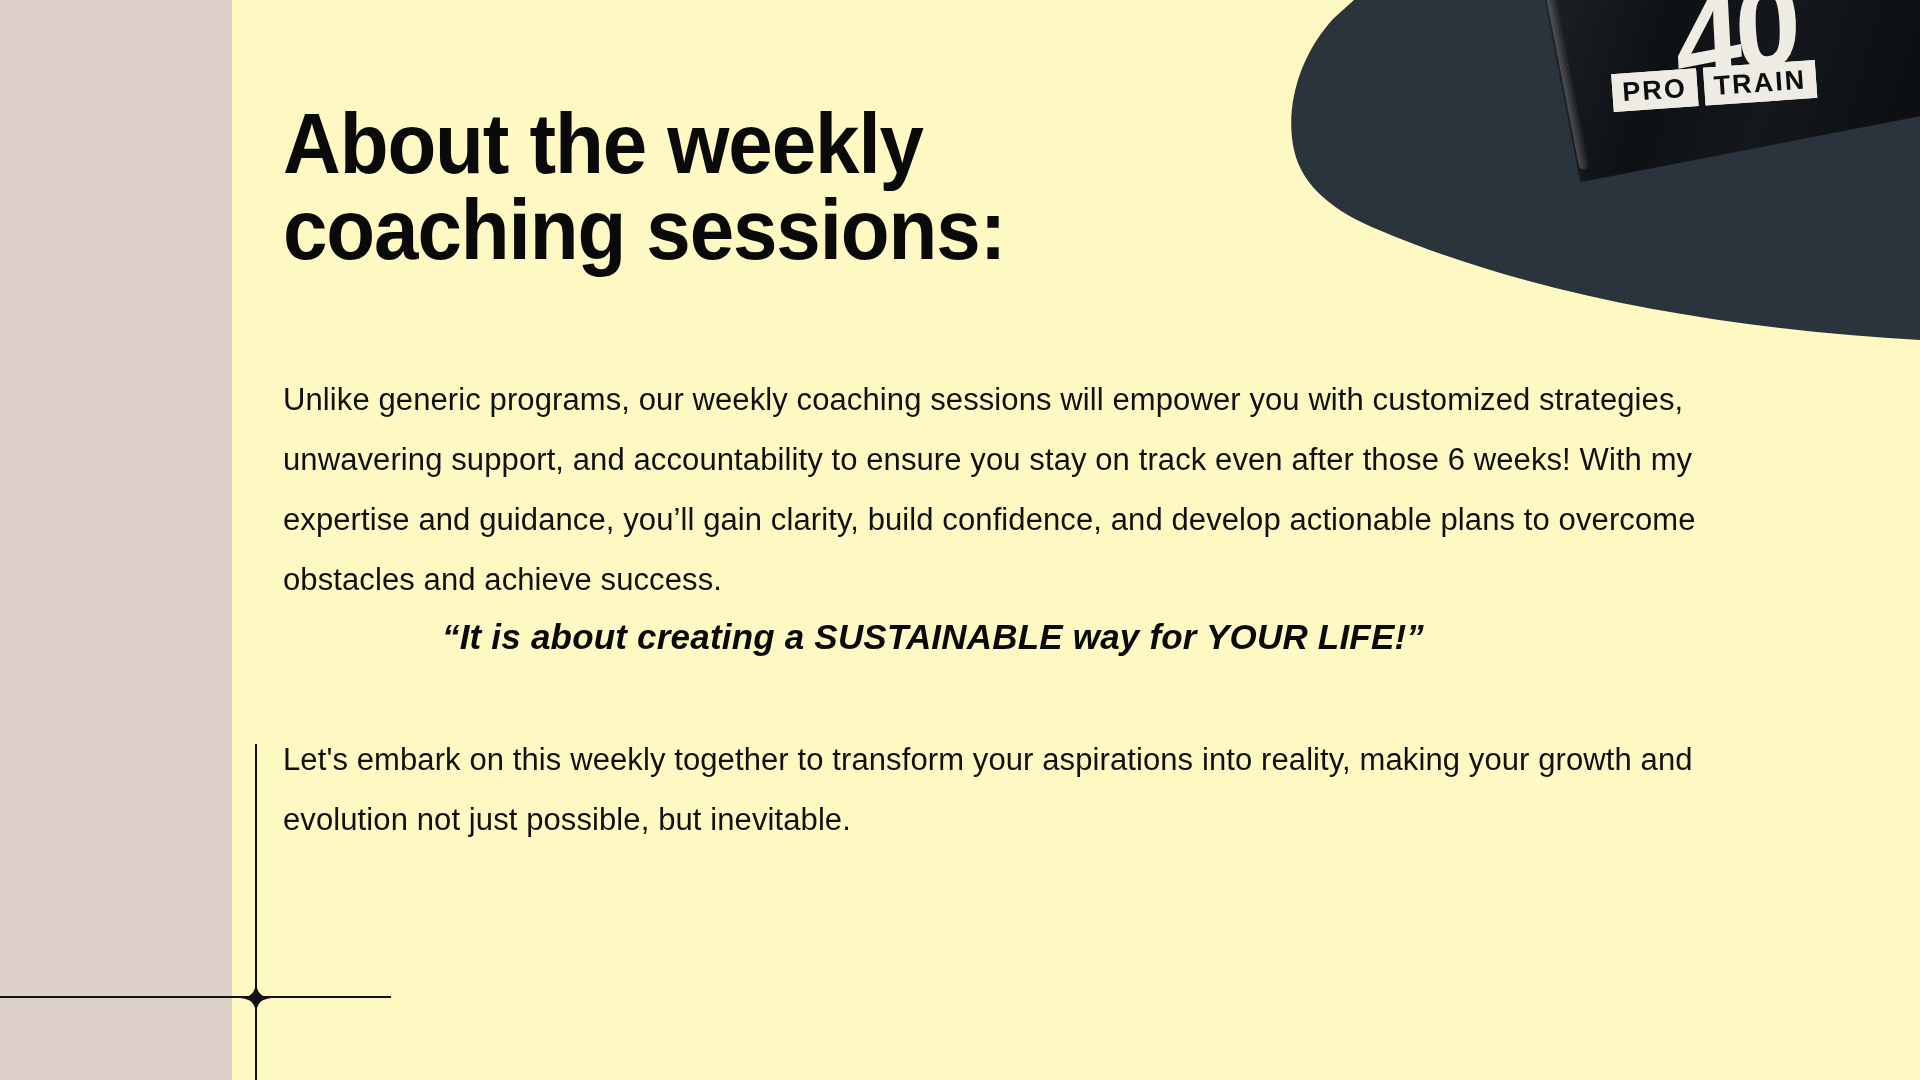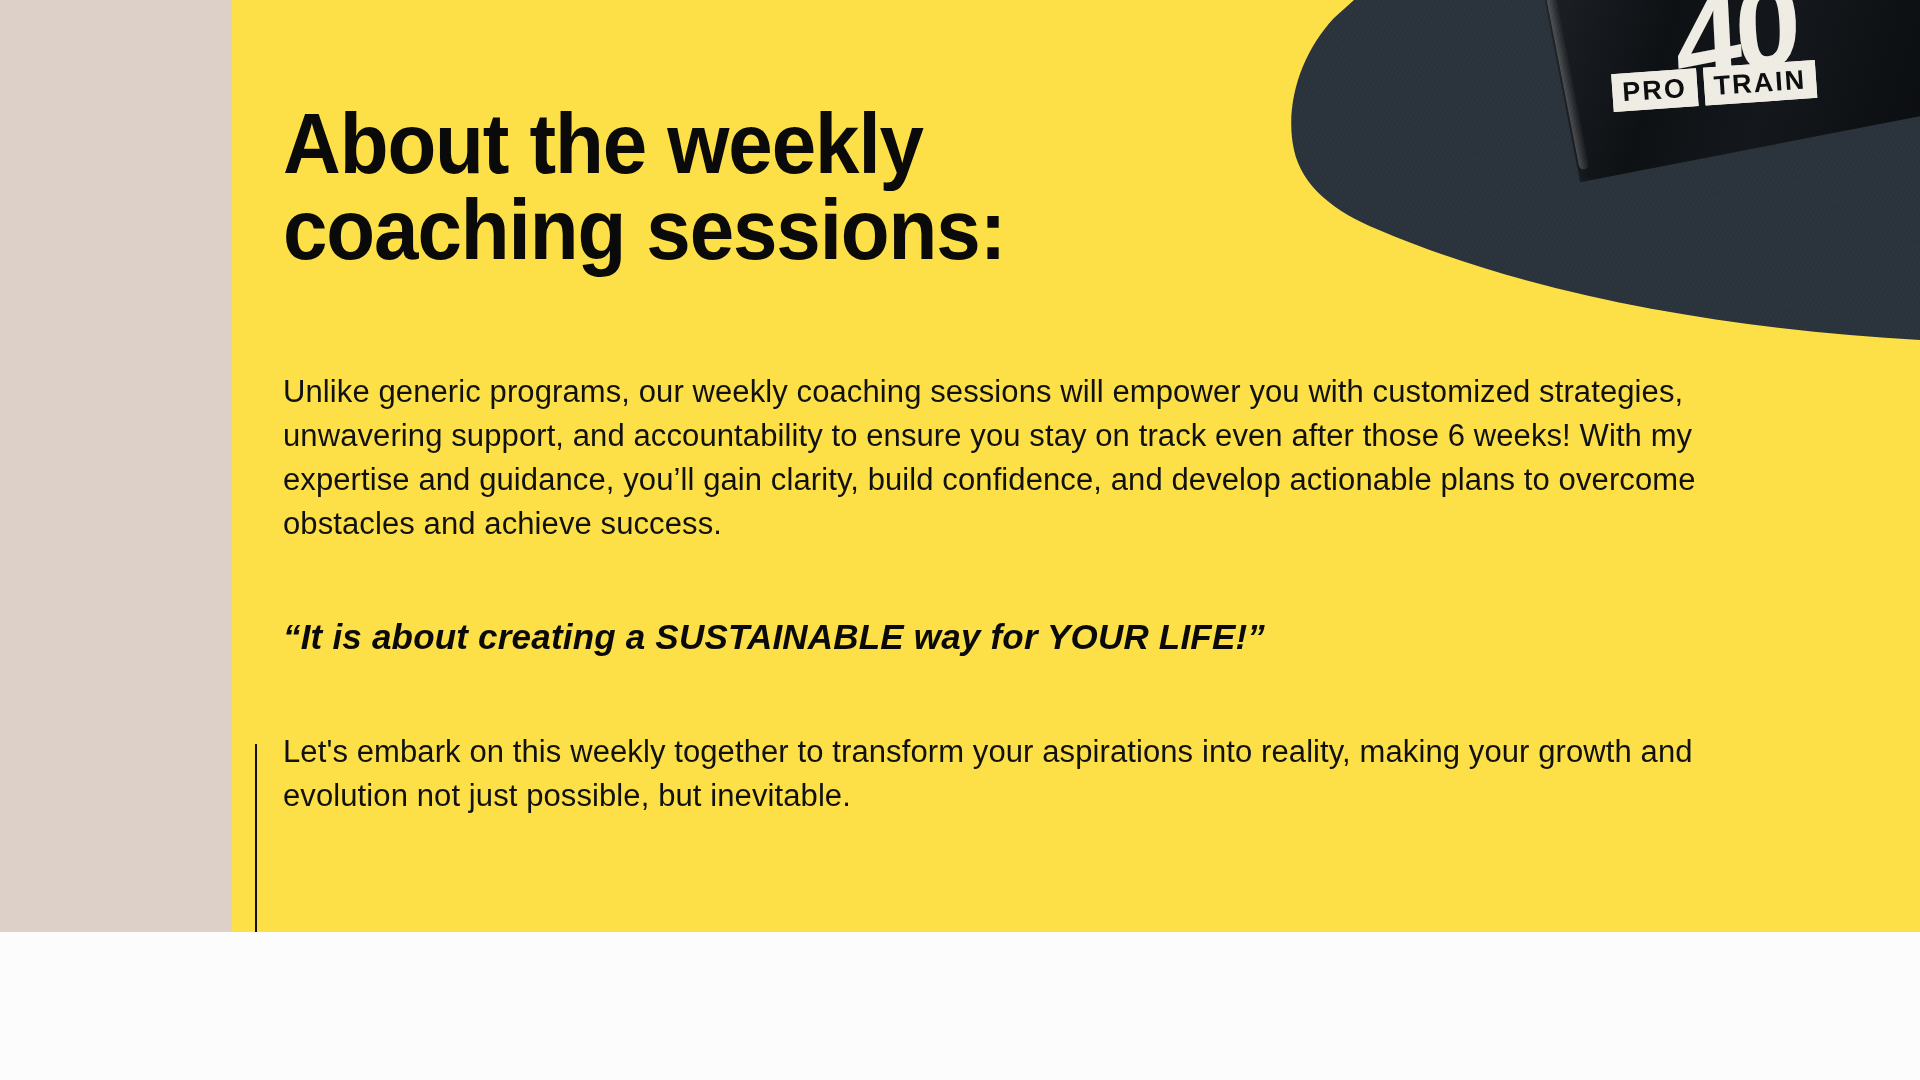--- a/index.html
+++ b/index.html
@@ -10,22 +10,22 @@
     width: 1920px;
     height: 1080px;
     overflow: hidden;
     background: #fcfcfc;
     font-family: "Liberation Sans", sans-serif;
   }
 
   #slide {
     position: relative;
     width: 1920px;
-    height: 932px;
-    background: #fde047;
+    height: 1080px;
+    background: #fef9c3;
     overflow: hidden;
   }
 
   
   .side-band {
     position: absolute;
     left: 0;
     top: 0;
     width: 232px;
     height: 1080px;
@@ -201,33 +201,34 @@
   }
 
   .body-para {
     position: absolute;
     left: 0;
     width: 1455px;
     margin: 0;
     font-family: "Liberation Sans", sans-serif;
     font-weight: 400;
     font-size: 31px;
-    line-height: 44px;
+    line-height: 60px;
     color: #111111;
     letter-spacing: .1px;
   }
   .para-1 { top: 370px; }
   .para-2 { top: 730px; width: 1420px; }
 
   .pull-quote {
     position: absolute;
     left: 0;
     top: 616px;
     width: 1300px;
     margin: 0;
+    text-align: center;
     font-family: "Liberation Sans", sans-serif;
     font-weight: 700;
     font-style: italic;
     font-size: 35px;
     line-height: 1.2;
     color: #0a0a0a;
     letter-spacing: .2px;
   }
 </style>
 </head>

